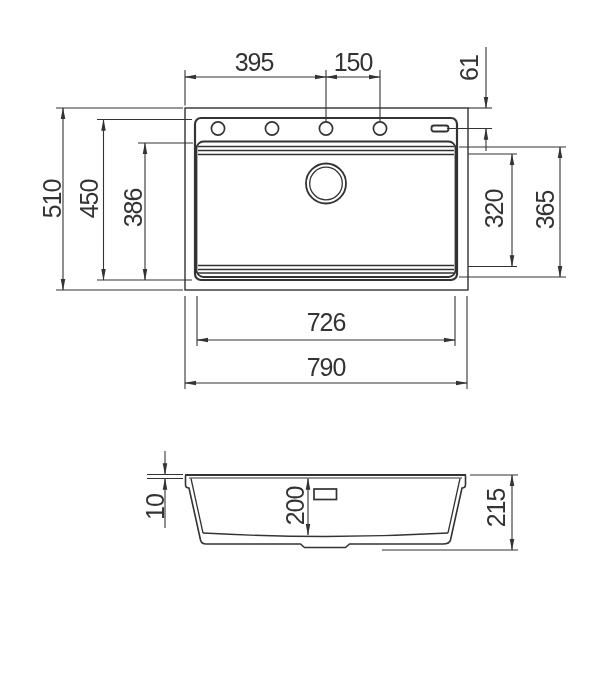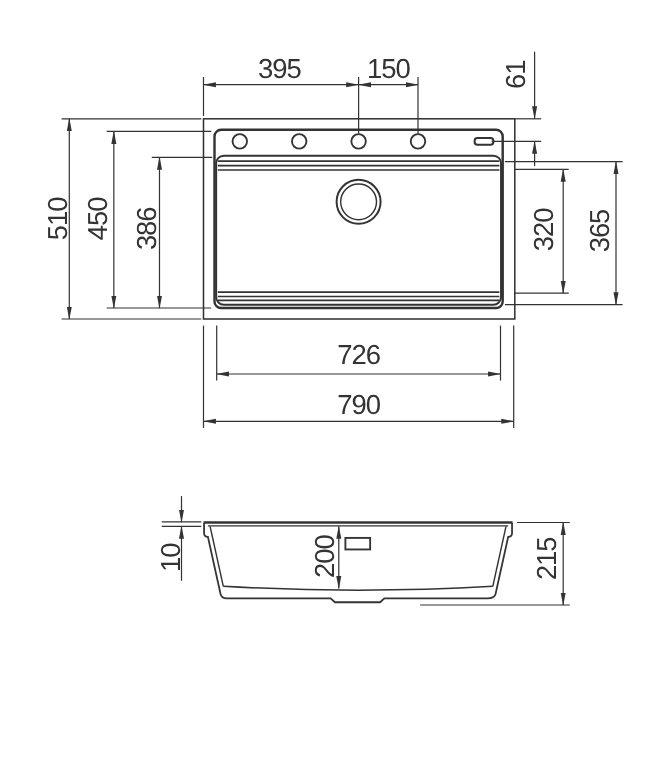--- a/index.html
+++ b/index.html
@@ -1,16 +1,16 @@
 <!DOCTYPE html>
 <html><head>
 <meta charset="utf-8">
 <style>
   html,body{margin:0;padding:0;background:#ffffff;}
-  .stage{position:relative;width:600px;height:689px;background:#fff;overflow:hidden;}
+  .stage{position:relative;width:600px;height:689px;background:#fff;overflow:hidden;border-radius:16px;}
   svg{display:block;}
   text{font-family:"Liberation Sans","DejaVu Sans",sans-serif;font-size:25px;letter-spacing:-1px;fill:#333;}
   .outline{stroke:#333;fill:none;}
   .dim{stroke:#333;stroke-width:1.1;fill:none;}
   .ext{stroke:#333;stroke-width:1.1;fill:none;}
 </style>
 </head>
 <body>
 
 <div class="stage">

